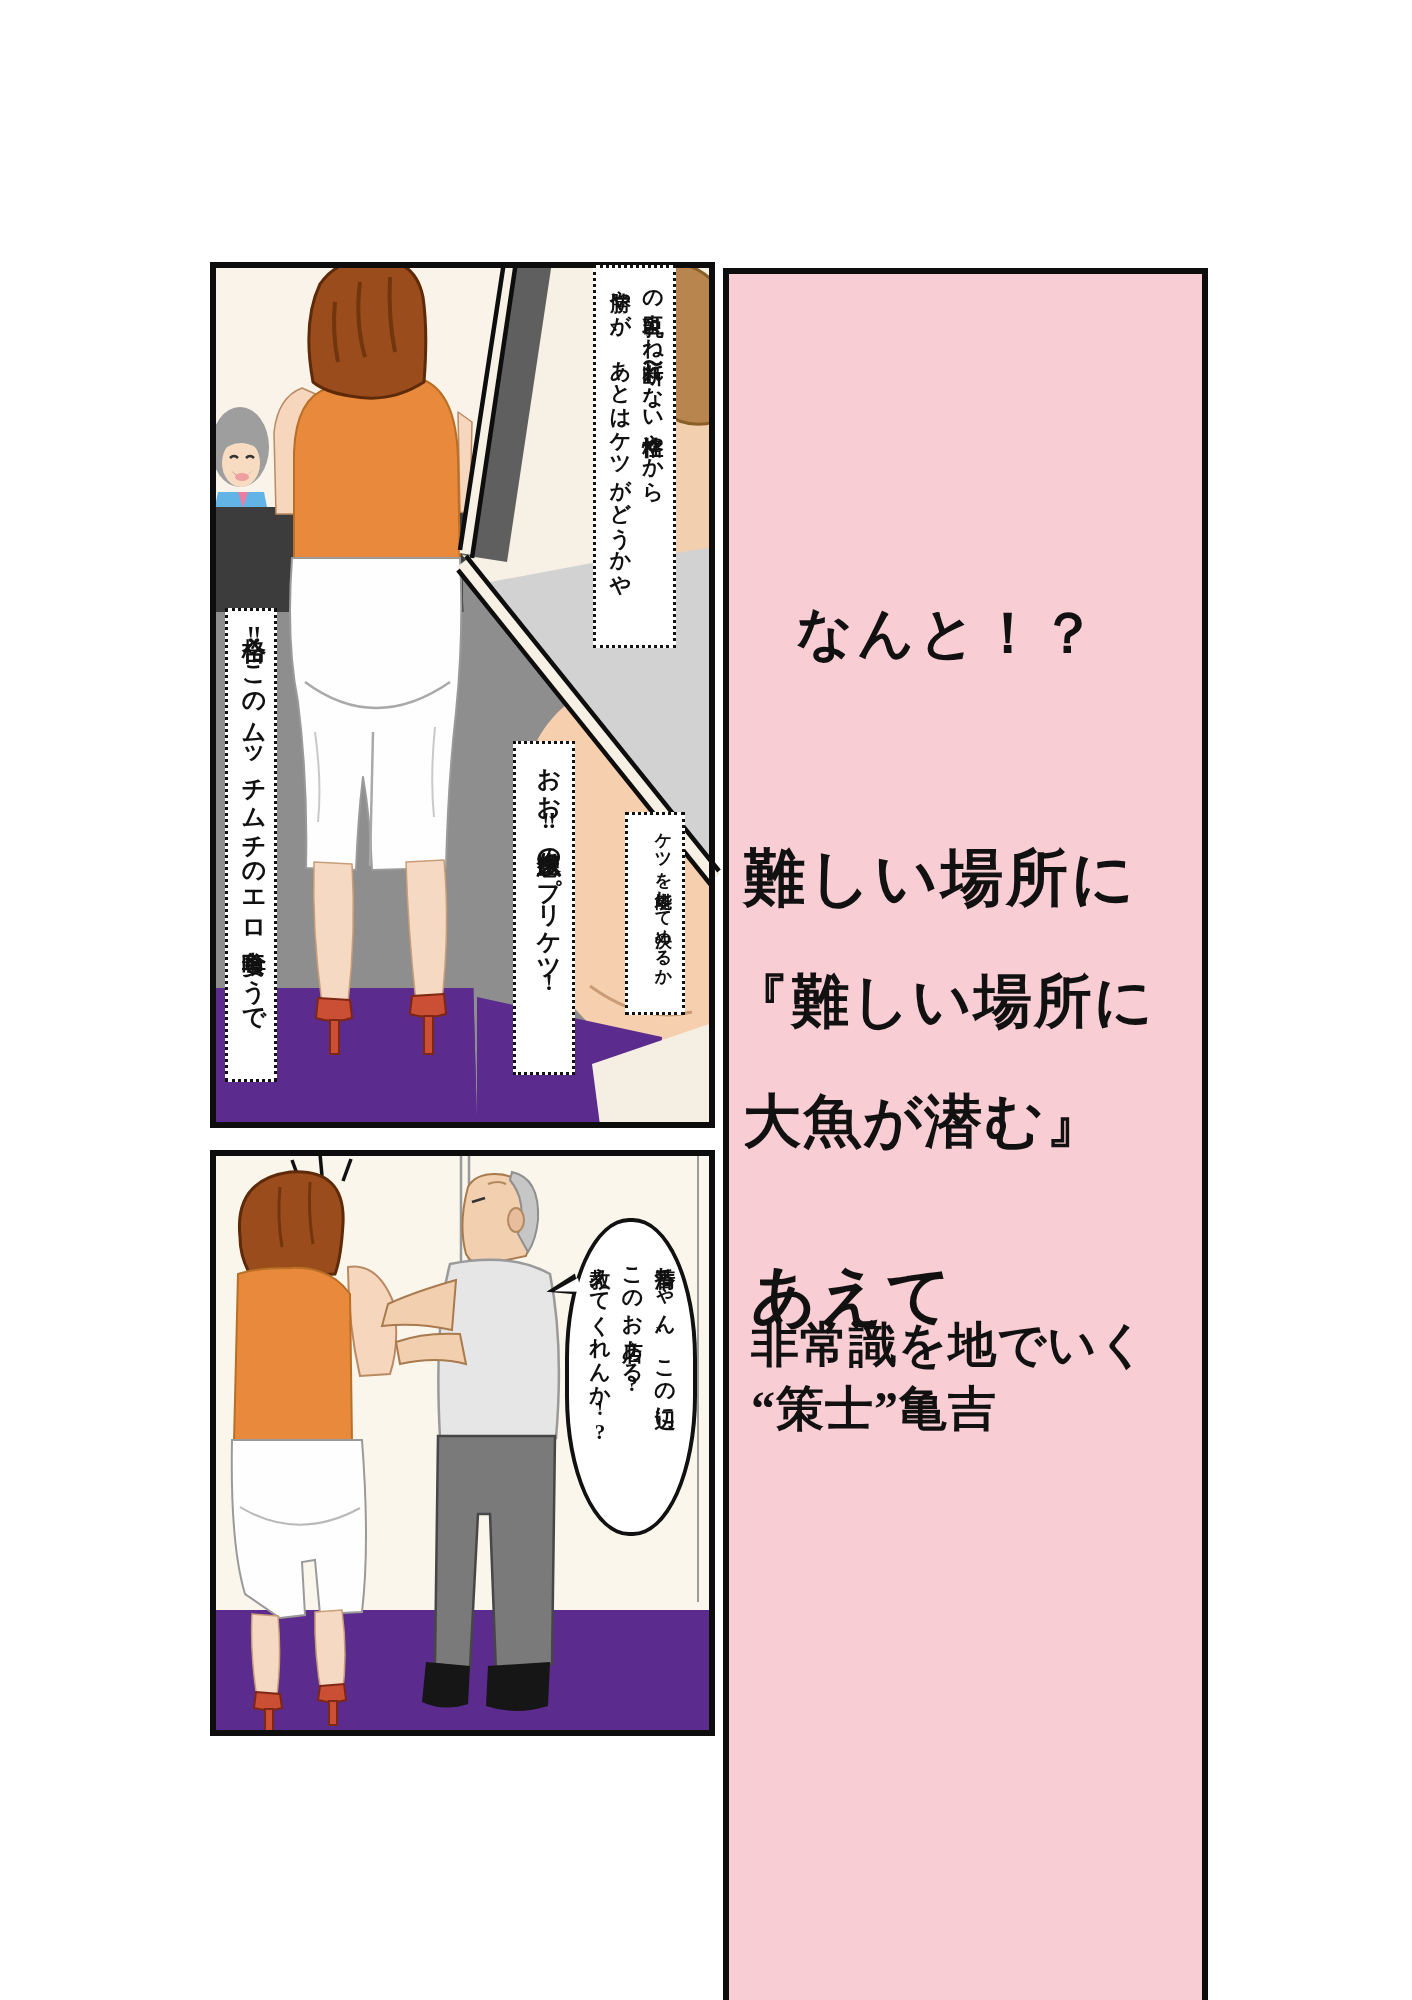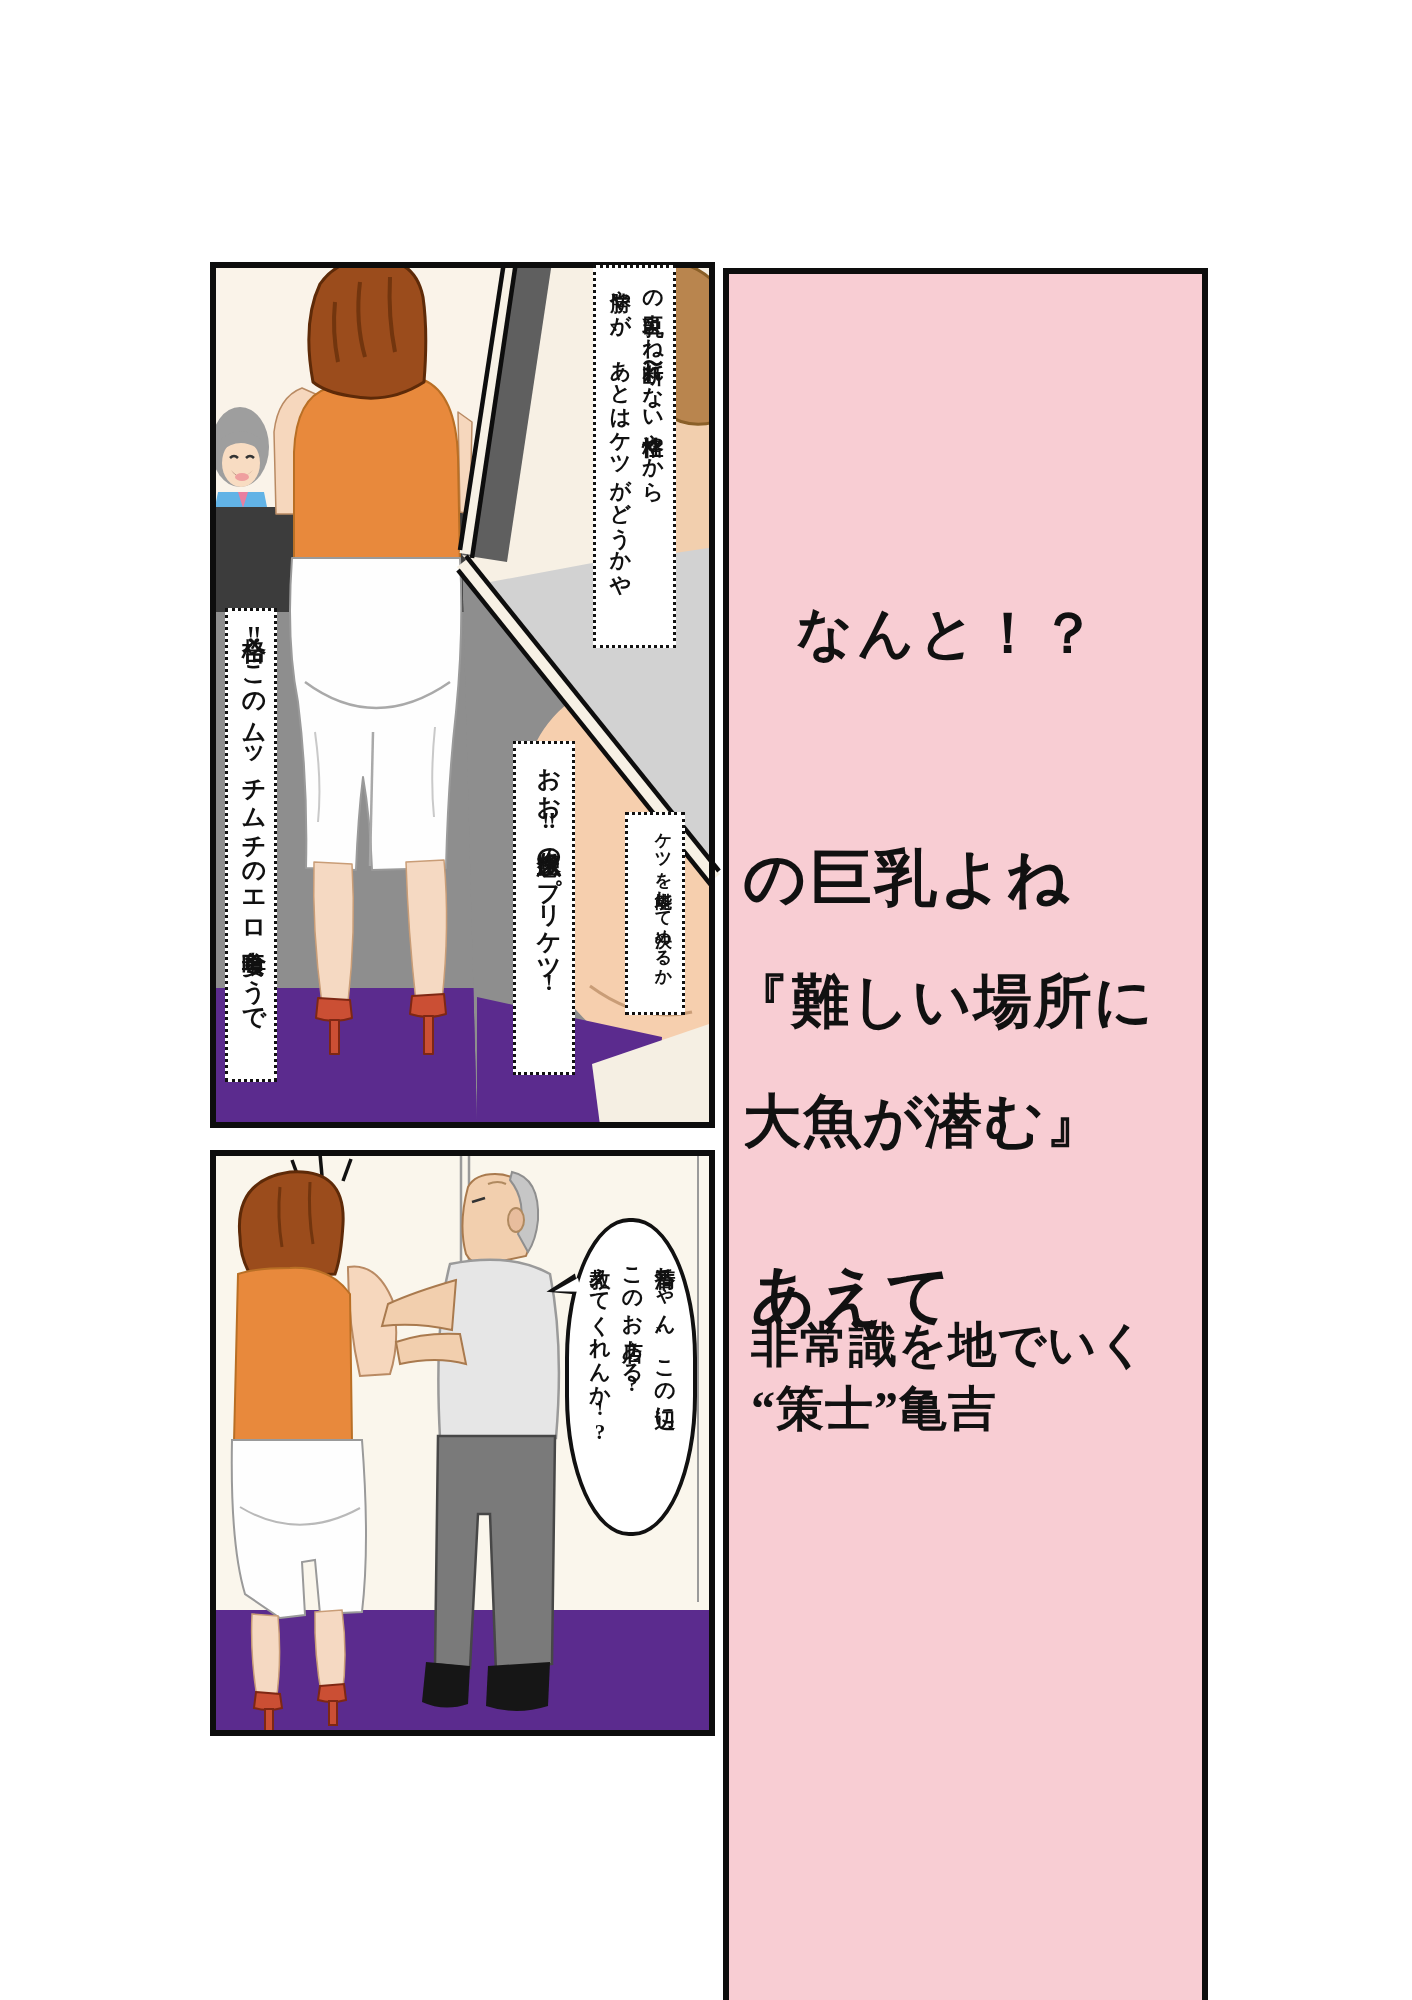--- a/index.html
+++ b/index.html
@@ -185,21 +185,21 @@
   <div class="vbox vb-ketsu">ケツを堪能して決めるか</div>
 
   <div class="bubble-tail"></div>
   <div class="bubble">清香ちゃん、この辺に
 このお店ある?
 教えてくれんか!?</div>
   <div class="bubble-tail-fill"></div>
 
   <div class="pink-panel">
     <div class="pink-line pl-1">なんと！？</div>
-    <div class="pink-line pl-2">の巨乳よね</div>
+    <div class="pink-line pl-2">難しい場所に</div>
     <div class="pink-line pl-3">『難しい場所に</div>
     <div class="pink-line pl-4">大魚が潜む』</div>
     <div class="pink-line pl-5">あえて</div>
     <div class="pink-line pl-6">非常識を地でいく</div>
     <div class="pink-line pl-7">“策士”亀吉</div>
   </div>
 
 </div>
 
 </body></html>

